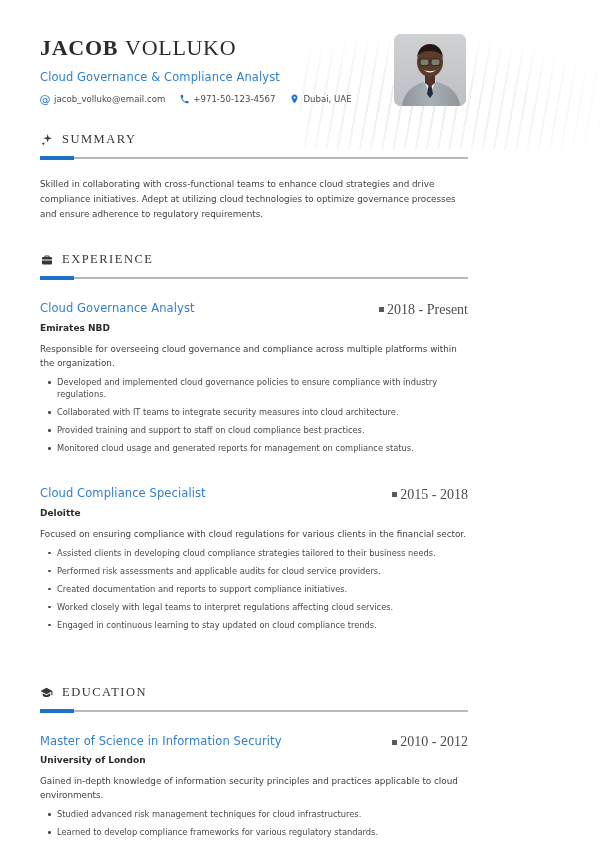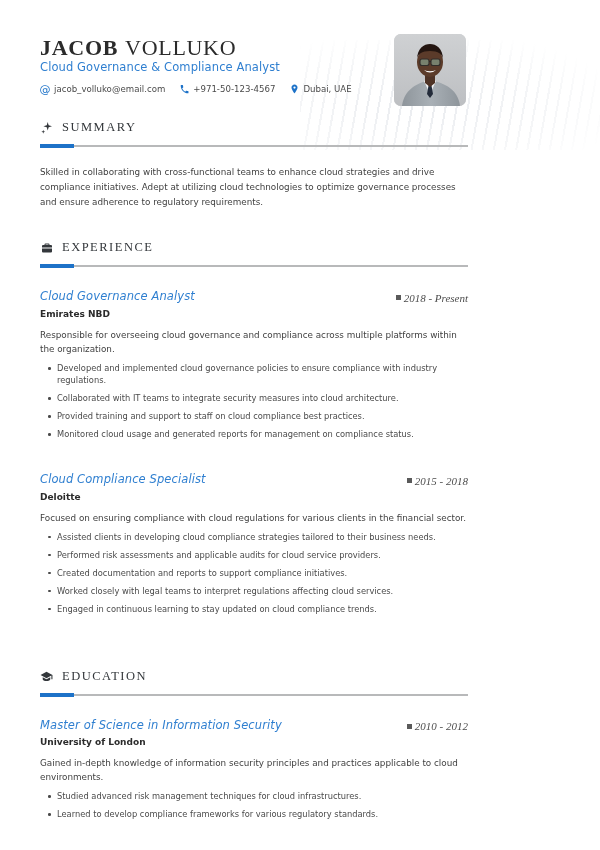--- a/index.html
+++ b/index.html
@@ -46,21 +46,21 @@
     font-size: 22px;
     letter-spacing: 0.7px;
     color: #2b2b2b;
     line-height: 1.1;
     white-space: nowrap;
   }
   .name .first { font-weight: bold; }
   .name .last { font-weight: normal; margin-left: 7px; }
 
   .job-title {
-    margin-top: 0;
+    margin-top: 10px;
     font-size: 11.5px;
     color: #2f7fd0;
     letter-spacing: 0.1px;
   }
 
   .contacts {
     margin-top: 10px;
     display: flex;
     align-items: center;
     gap: 14px;
@@ -138,29 +138,28 @@
     max-width: 518px;
   }
   .summary p:last-child { margin-bottom: 0; }
 
   
   .entry { margin-top: 22px; }
   .entry-top {
     display: flex;
     align-items: baseline;
     justify-content: space-between;
-    font-style: italic;
   }
   .entry-title {
     font-size: 11.5px;
     color: #2f7fd0;
     letter-spacing: 0.1px;
   }
   .entry-date {
-    font-size: 11px;
+    font-size: 14px;
     color: #4d4d4d;
     display: flex;
     align-items: center;
     gap: 3px;
     white-space: nowrap;
     font-family: "Liberation Serif", serif;
   }
   .date-marker {
     width: 5px; height: 5px;
     background: #5a5a5a;
@@ -193,21 +192,21 @@
   }
   ul.bullets li::before {
     content: "";
     position: absolute;
     left: 8px; top: 5px;
     width: 2.6px; height: 2.6px;
     border-radius: 50%;
     background: #4a4a4a;
   }
 
-  .block-gap-summary { margin-top: 14px; }
+  .block-gap-summary { margin-top: 26px; }
   .block-gap-exp { margin-top: 30px; }
   .block-gap-edu { margin-top: 54px; }
 </style>
 </head>
 <body>
 
 <div class="page">
 
   <div class="watermark"></div>
 

